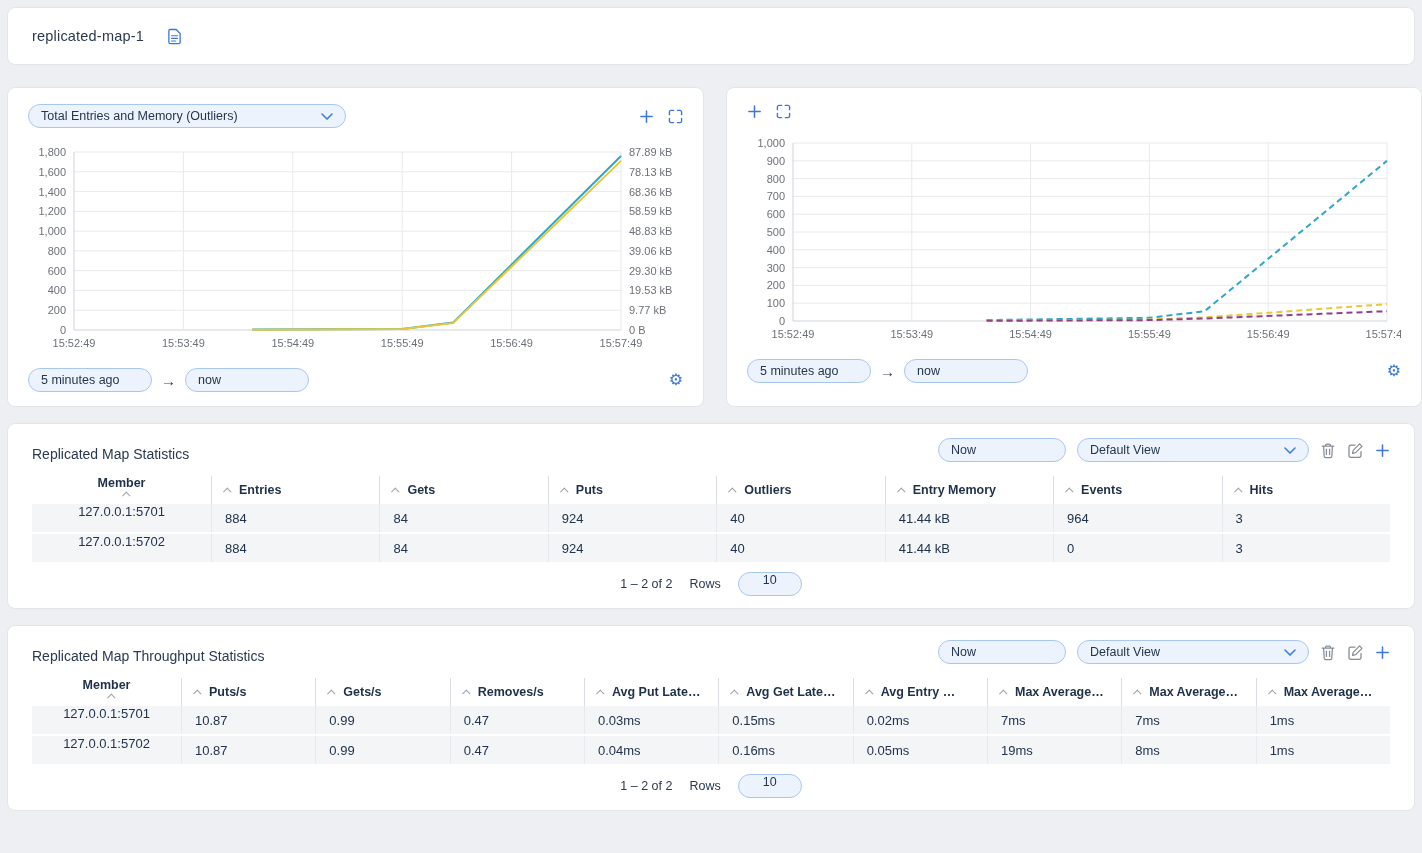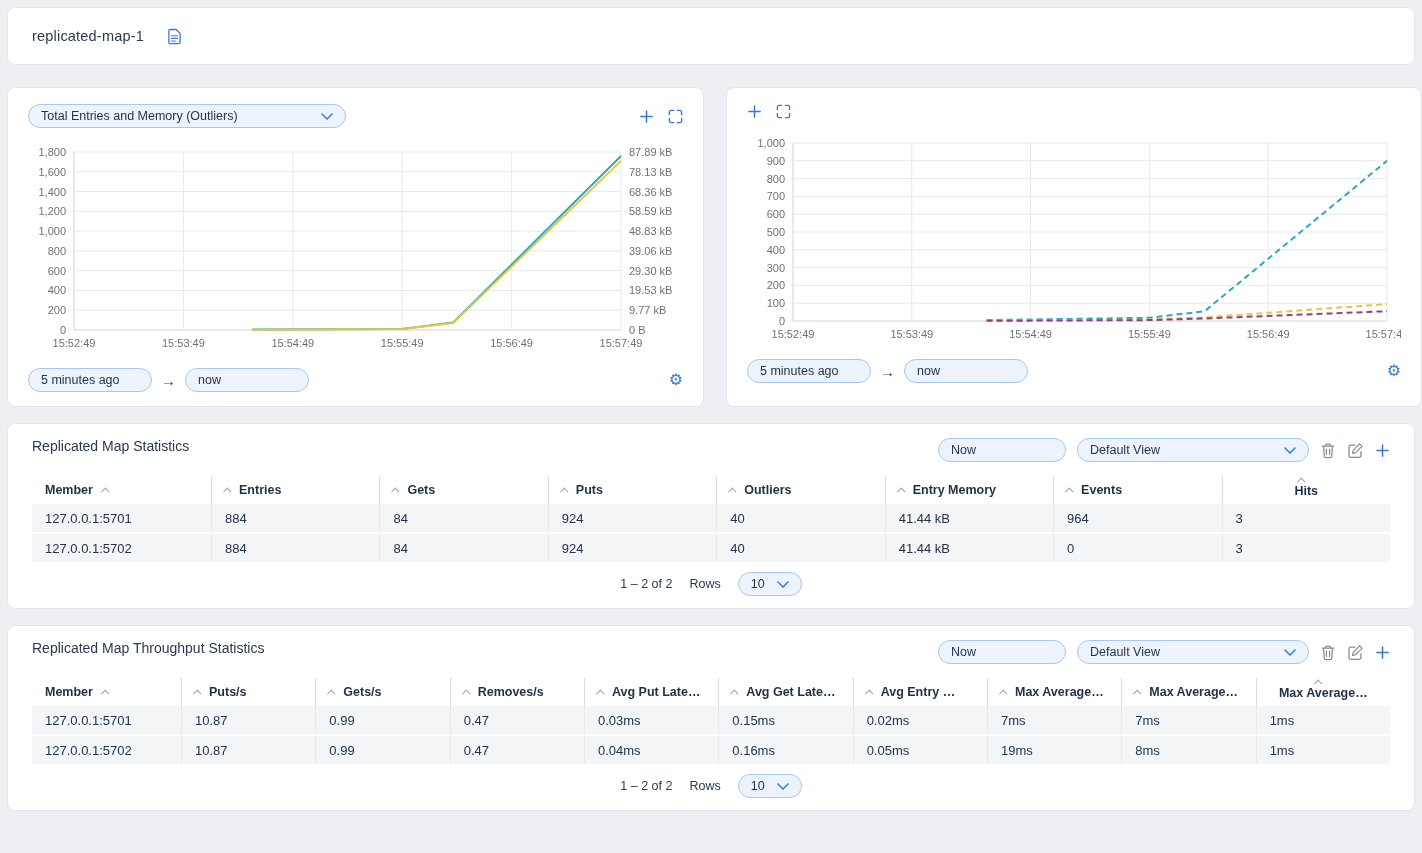--- a/index.html
+++ b/index.html
@@ -34,45 +34,45 @@
 
   .chart-box { height:212px; position:relative; }
 
   .chart-foot { display:flex; align-items:center; gap:9px; margin-top:14px; }
   .range-input { width:124px; cursor:text; }
   .arrow-glyph { font-size:15px; color:#33404f; line-height:1; }
   .gear { margin-left:auto; font-size:16px; color:#3e76d6; cursor:pointer; line-height:1; }
 
   
   .table-card { margin:16px 7px 0 7px; padding:14px 24px 12px 24px; }
-  .table-top { display:flex; align-items:flex-start; margin-bottom:14px; }
+  .table-top { display:flex; align-items:flex-end; margin-bottom:14px; }
   .table-title { font-size:14px; color:#2a3950; }
   .controls { margin-left:auto; display:flex; align-items:center; gap:11px; }
   .time-input { width:128px; cursor:text; }
   .view-select { width:232px; }
   .gray-icon { color:#868d96; }
 
   .trow { display:flex; }
   .tcell { flex:1; display:flex; align-items:center; justify-content:flex-start; padding:0 13px; font-size:13px; white-space:nowrap; overflow:hidden; }
-  .tcell.left { justify-content:flex-start; }
+  .tcell.left { justify-content:flex-start;flex-direction:column; }
   .thead .tcell { height:28px; font-weight:bold; font-size:12.5px; color:#1f3048; border-right:1px solid #d9dce2; cursor:pointer; }
-  .thead .tcell:last-child { border-right:none;flex-direction:column; }
+  .thead .tcell:last-child { border-right:none; }
   .tbody .trow { background:#f4f5f7; height:28px; margin-bottom:2px; }
   .tbody .tcell { border-right:1px solid #e7e9ed; color:#22334c; }
   .tbody .tcell:last-child { border-right:none; }
   .caret {
     width:6px; height:6px; flex:0 0 auto;
     border-left:1.6px solid #9aa2ac; border-top:1.6px solid #9aa2ac;
     transform:rotate(45deg) translateY(1px); display:inline-block; margin-top:2px;
   }
   .thead .tcell .caret.before { margin-right:8px; }
   .thead .tcell .caret.after { margin-left:10px; }
 
   .pagination { display:flex; align-items:center; justify-content:center; gap:17px; margin-top:10px; font-size:12.5px; color:#2a3950; }
-  .rows-select { width:64px; cursor:pointer; }
+  .rows-select { width:64px; cursor:pointer;flex-direction:column; }
 
   svg.chart-svg text { font-size:11px; fill:#6c7077; }
 </style>
 </head>
 <body>
 
 <div class="card head-card">
   <span class="page-title">replicated-map-1</span>
   <svg width="15" height="17" viewBox="0 0 16 18">
     <path d="M3.5 1.5 h6.2 L14 5.8 V15 a1.6 1.6 0 0 1 -1.6 1.6 H3.6 A1.6 1.6 0 0 1 2 15 V3.1 A1.6 1.6 0 0 1 3.5 1.5 z" fill="none" stroke="#3e76d6" stroke-width="1.4"></path>

